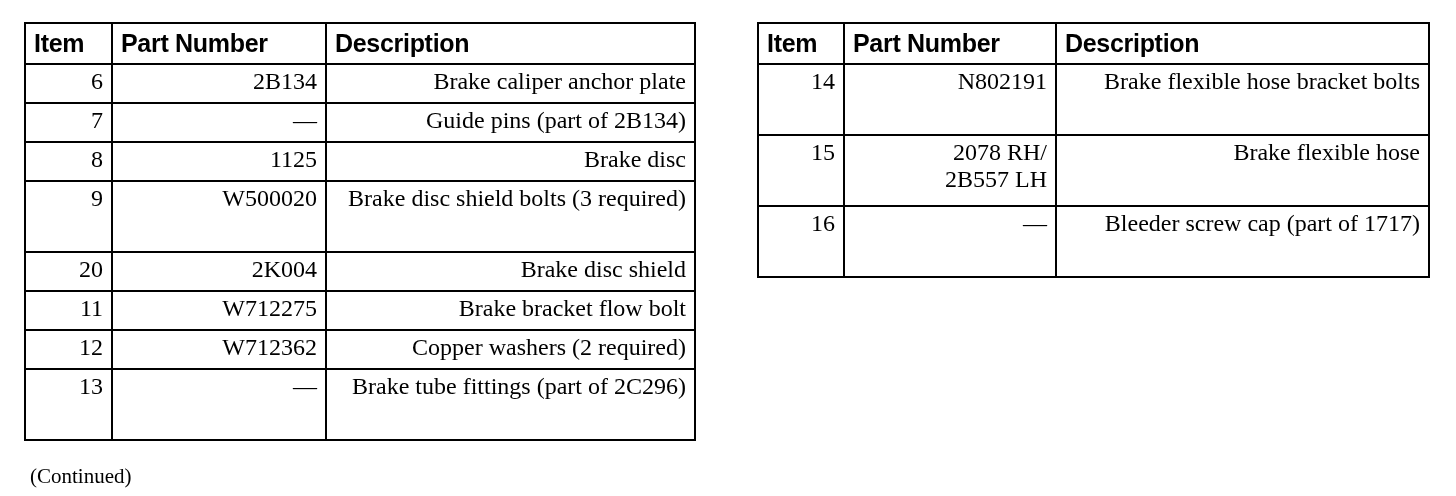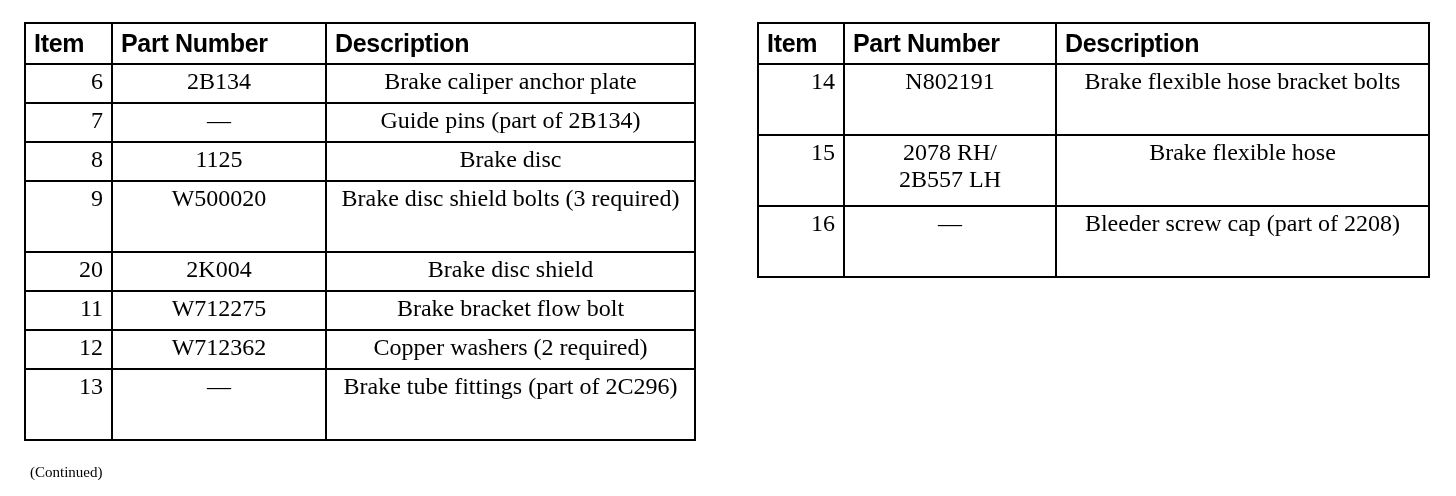--- a/index.html
+++ b/index.html
@@ -51,21 +51,21 @@
 
   table.parts-table tbody td {
     font-size: 24px;
     font-family: "Liberation Serif", "DejaVu Serif", serif;
   }
   td.col-item {
     text-align: right;
     padding-right: 16px;
   }
   td.col-part, td.col-desc {
-    text-align: center;
+    text-align: right;
   }
 
   
   #left-table  col.c-item { width: 87px;  }
   #left-table  col.c-part { width: 214px; }
   #left-table  col.c-desc { width: 369px; }
 
   
   #right-table col.c-item { width: 86px;  }
   #right-table col.c-part { width: 212px; }
@@ -73,21 +73,21 @@
 
   
   tr.tall td { height: 62px; margin-top: 43px; }
   tr.short td { height: 30px; }
 
   .continued {
     position: absolute;
     left: 30px;
     top: 464px;
     font-family: "Liberation Serif", "DejaVu Serif", serif;
-    font-size: 15px;
+    font-size: 21px;
     color: #000000;
     white-space: nowrap;
   }
 </style>
 </head>
 <body>
 
 <div class="page">
 
   <div class="table-block" id="left-block">
@@ -170,21 +170,21 @@
             <td class="col-desc">Brake flexible hose bracket bolts</td>
           </tr>
           <tr class="tall">
             <td class="col-item">15</td>
             <td class="col-part">2078 RH/<br>2B557 LH</td>
             <td class="col-desc">Brake flexible hose</td>
           </tr>
           <tr class="tall">
             <td class="col-item">16</td>
             <td class="col-part">—</td>
-            <td class="col-desc">Bleeder screw cap (part of 2208)</td>
+            <td class="col-desc">Bleeder screw cap (part of 1717)</td>
           </tr>
         </tbody>
     </table>
   </div>
 
   <div class="continued">(Continued)</div>
 
 </div>
 
 </body></html>

